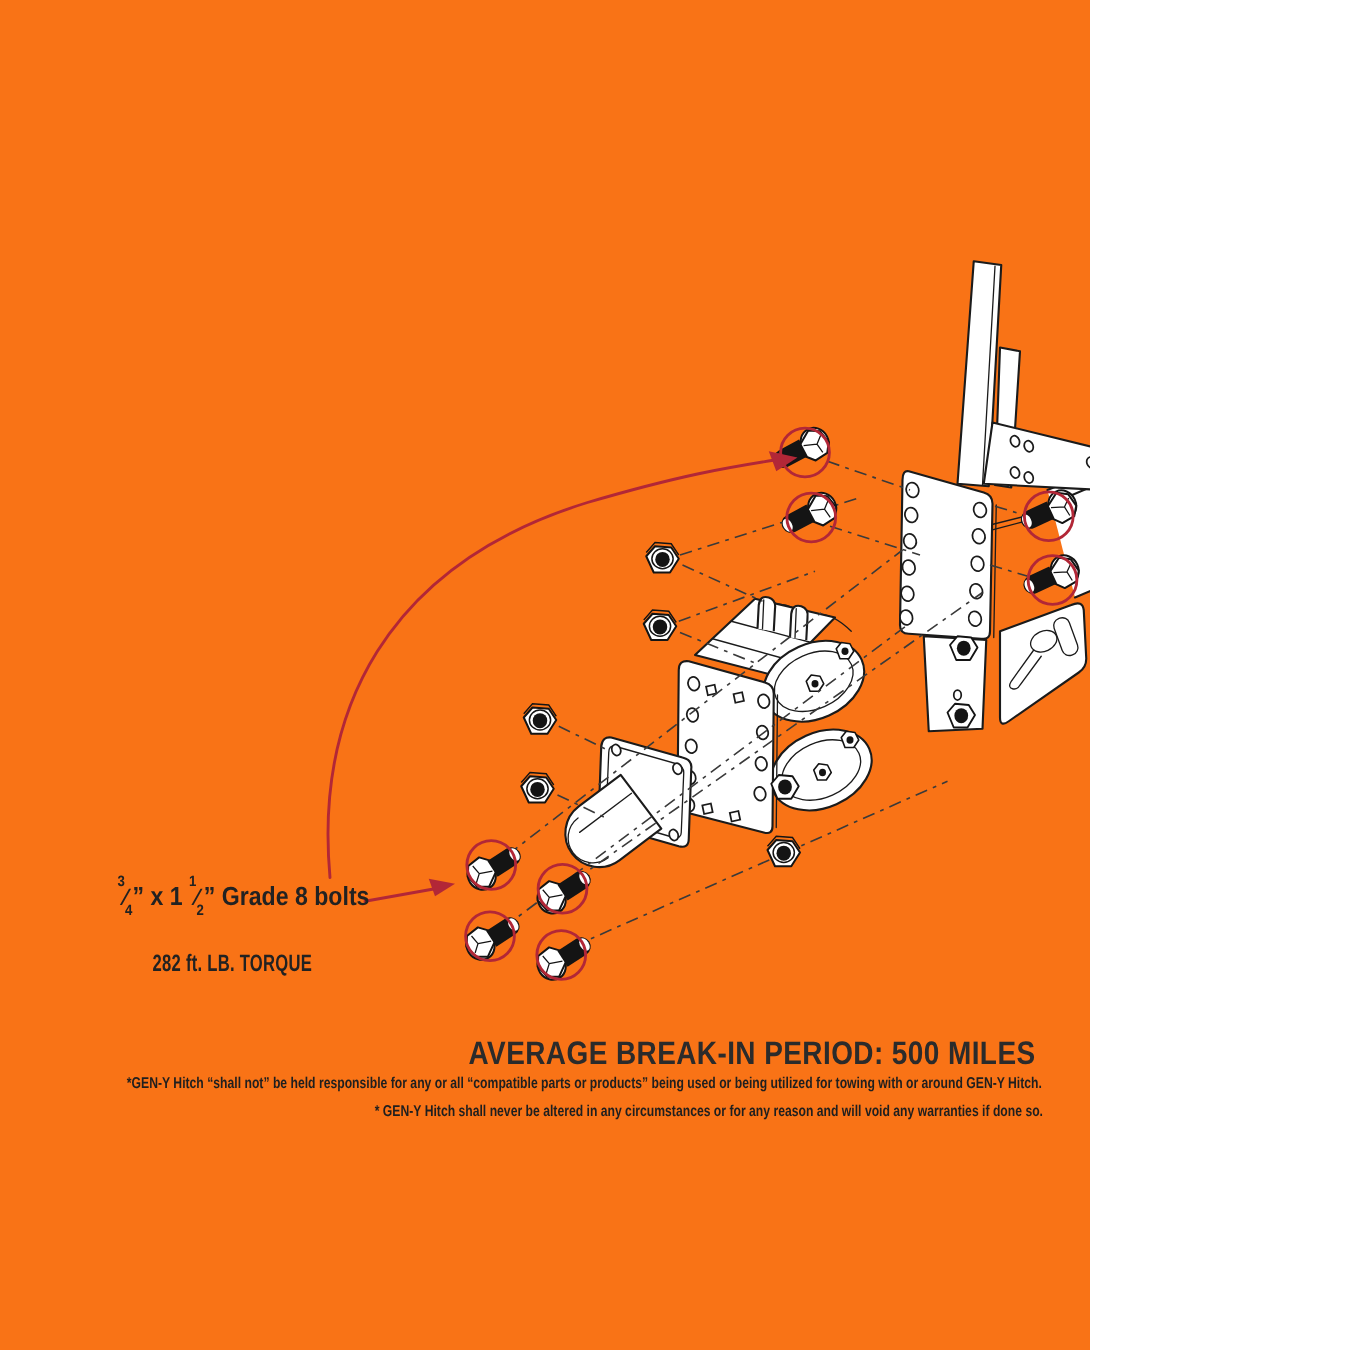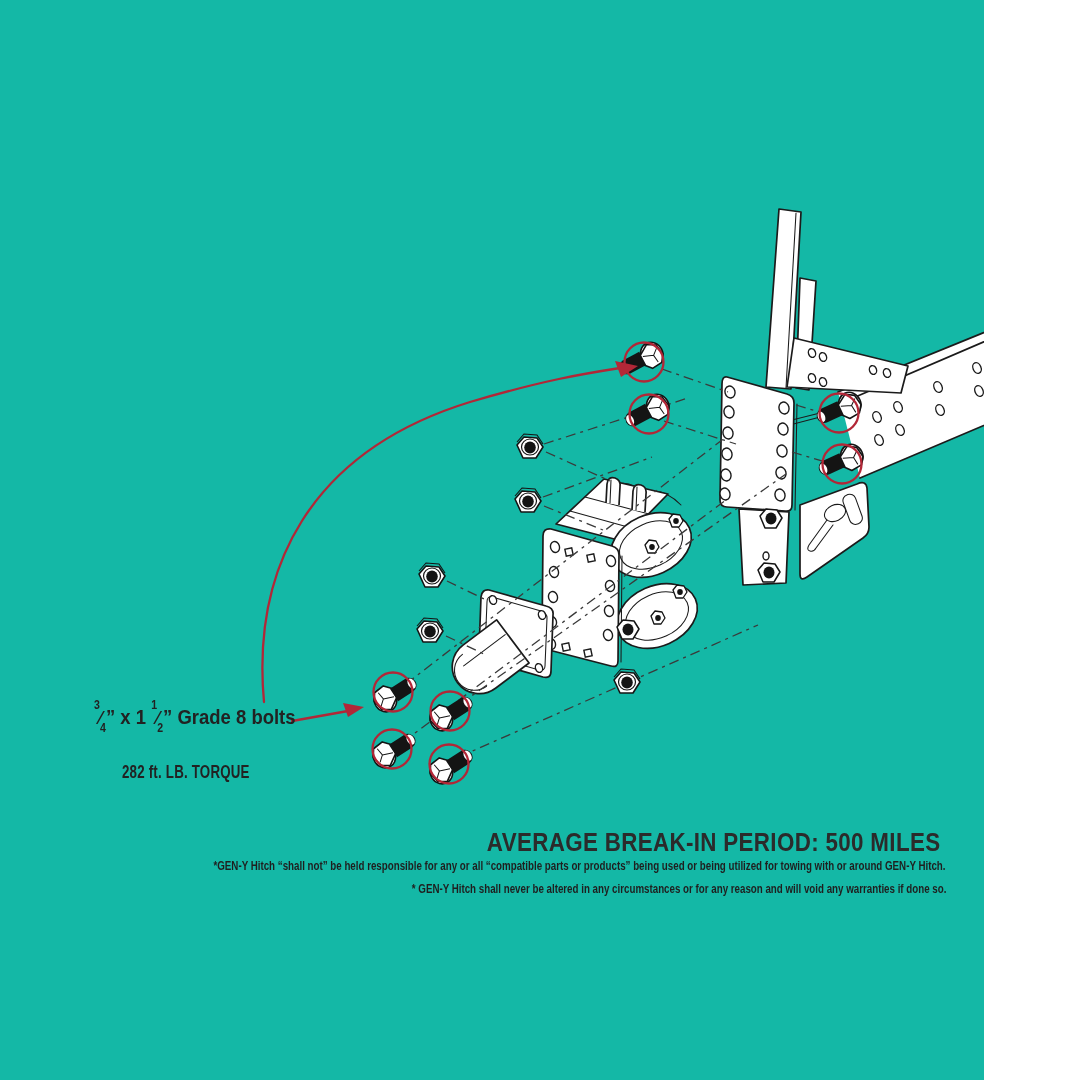--- a/index.html
+++ b/index.html
@@ -1,16 +1,16 @@
 <!DOCTYPE html>
 <html style="--accent: #b22737; --ink: #1b1b1b; --text: #262626;"><head>
 <meta charset="utf-8">
 <style>
   html,body{margin:0;padding:0;background:#fff;}
-  .page{position:relative;width:984px;height:1080px;background:#14b8a6;overflow:hidden;
+  .page{position:relative;width:872px;height:1080px;background:#f97316;overflow:hidden;
         font-family:"Liberation Sans", sans-serif;color:var(--text,#262626);}
   .page svg{position:absolute;left:0;top:0;}
 
   
   .ln{fill:none;stroke:var(--ink,#1b1b1b);stroke-width:1.7;stroke-linejoin:round;stroke-linecap:round;}
   .fillw{fill:#fff;stroke:var(--ink,#1b1b1b);stroke-width:1.7;stroke-linejoin:round;}
   .fillw-n{fill:#fff;stroke:none;}
   .thin{fill:none;stroke:var(--ink,#1b1b1b);stroke-width:1.05;stroke-linecap:round;}
   .hole{fill:#fff;stroke:var(--ink,#1b1b1b);stroke-width:1.4;}
   .dash{fill:none;stroke:#3a3a3a;stroke-width:1.3;stroke-dasharray:10 5 3 5;}

